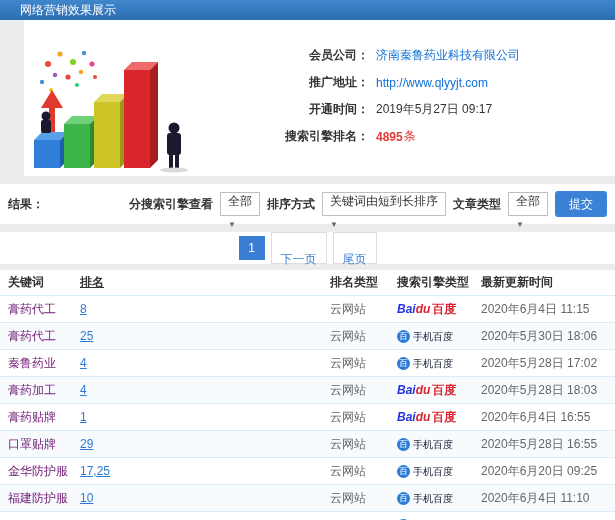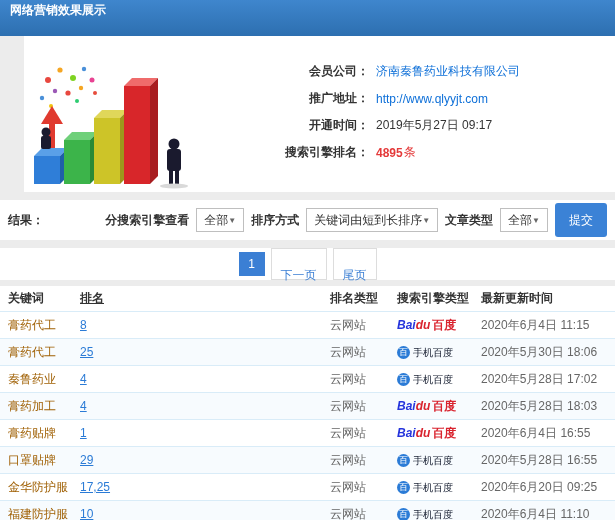--- a/index.html
+++ b/index.html
@@ -4,48 +4,48 @@
 <style>
   * { box-sizing: border-box; }
   html,body { margin:0; padding:0; }
   body {
     width:615px; height:520px; overflow:hidden;
     background:#ececec;
     font-family:"Liberation Sans","DejaVu Sans",sans-serif;
     font-size:12px; color:#333;
   }
   .titlebar {
-    height:36px; line-height:20px;
+    height:20px; line-height:20px;
     background:linear-gradient(#3f86cd,#2d6fb0);
-    color:#fff; padding-left:10px; font-size:12px;font-weight:bold;
+    color:#fff; padding-left:20px; font-size:12px;
   }
   .section { background:#fff; }
   
   .info { height:156px; display:flex;margin-left:24px; }
   .illus { width:175px; height:156px; flex:0 0 175px; }
   .fields { flex:1; padding-top:22px; }
   .field { height:27px; display:flex; align-items:center; }
   .flabel { width:170px; text-align:right; font-weight:bold; color:#333; flex:0 0 170px; }
   .fvalue { margin-left:7px; color:#333; }
   a.fvalue, .link { color:#0d6fd8; text-decoration:none; cursor:pointer; }
   .red { color:#e43a3a; font-weight:bold; }
   .suffix { color:#e43a3a; margin-left:1px; }
   
   .filter { margin-top:8px; height:40px; display:flex; align-items:center; padding:0 8px; }
   .result-label { font-weight:bold; }
   .controls { margin-left:auto; display:flex; align-items:center; gap:7px; }
   .flt-label { font-weight:bold; color:#333; white-space:nowrap; }
   .select {
     border:1px solid #bfbfbf; background:#fff; height:24px;
-    display:inline-flex; align-items:center; padding:0 7px; 
-    cursor:pointer; white-space:nowrap; color:#333;
+    display:inline-flex; padding:0 7px; gap:10px;
+    cursor:pointer; white-space:nowrap; color:#333;flex-direction:column;
   }
   .select .arrow { font-size:8px; color:#666; }
   .submit {
-    background:#3b82d6; color:#fff; border:0; height:34px; padding:0 14px;
+    background:#3b82d6; color:#fff; border:0; height:26px; padding:0 14px;
     border-radius:3px; font-size:12px; cursor:pointer;
     font-family:"Liberation Sans","DejaVu Sans",sans-serif;
   }
   
   .pager { margin-top:8px; height:32px; display:flex; align-items:center; justify-content:center; gap:6px; }
   .page-current {
     background:#3b7fd4; border:1px solid #3b7fd4; color:#fff;
     min-width:26px; height:24px; line-height:22px; text-align:center; display:inline-block;
   }
   .page-btn {
@@ -57,21 +57,21 @@
   .table { margin-top:6px; min-height:250px; }
   .thead, .trow { display:flex; align-items:center; }
   .thead { height:26px; font-weight:bold; color:#333; border-bottom:1px solid #d9ecf8; }
   .trow { height:27px; border-bottom:1px solid #d9ecf8; }
   .trow:nth-child(even) { background:#f7fbfe; }
   .c1 { width:80px; padding-left:8px; flex:0 0 80px; overflow:hidden; white-space:nowrap;font-family:Liberation Serif, serif; }
   .c2 { width:250px; flex:0 0 250px;text-decoration:underline; }
   .c3 { width:67px; flex:0 0 67px; }
   .c4 { width:84px; flex:0 0 84px; }
   .c5 { flex:1; }
-  .kw { color:#a16207; cursor:pointer; }
+  .kw { color:#701a75; cursor:pointer; }
   .rank { color:#2b7bd6; cursor:pointer; }
   .rtype { color:#666; }
   .time { color:#666; }
   
   .logo-baidu i { font-style:italic; font-weight:bold; font-size:12px; letter-spacing:0; }
   .logo-baidu .bai { color:#2534dc; }
   .logo-baidu .du  { color:#d9232e; }
   .logo-baidu .bcn { color:#d9232e; font-style:normal; margin-left:2px; font-weight:bold; }
   .logo-mbaidu { display:inline-flex; align-items:center; gap:3px; }
   .logo-mbaidu i { font-style:normal; }

